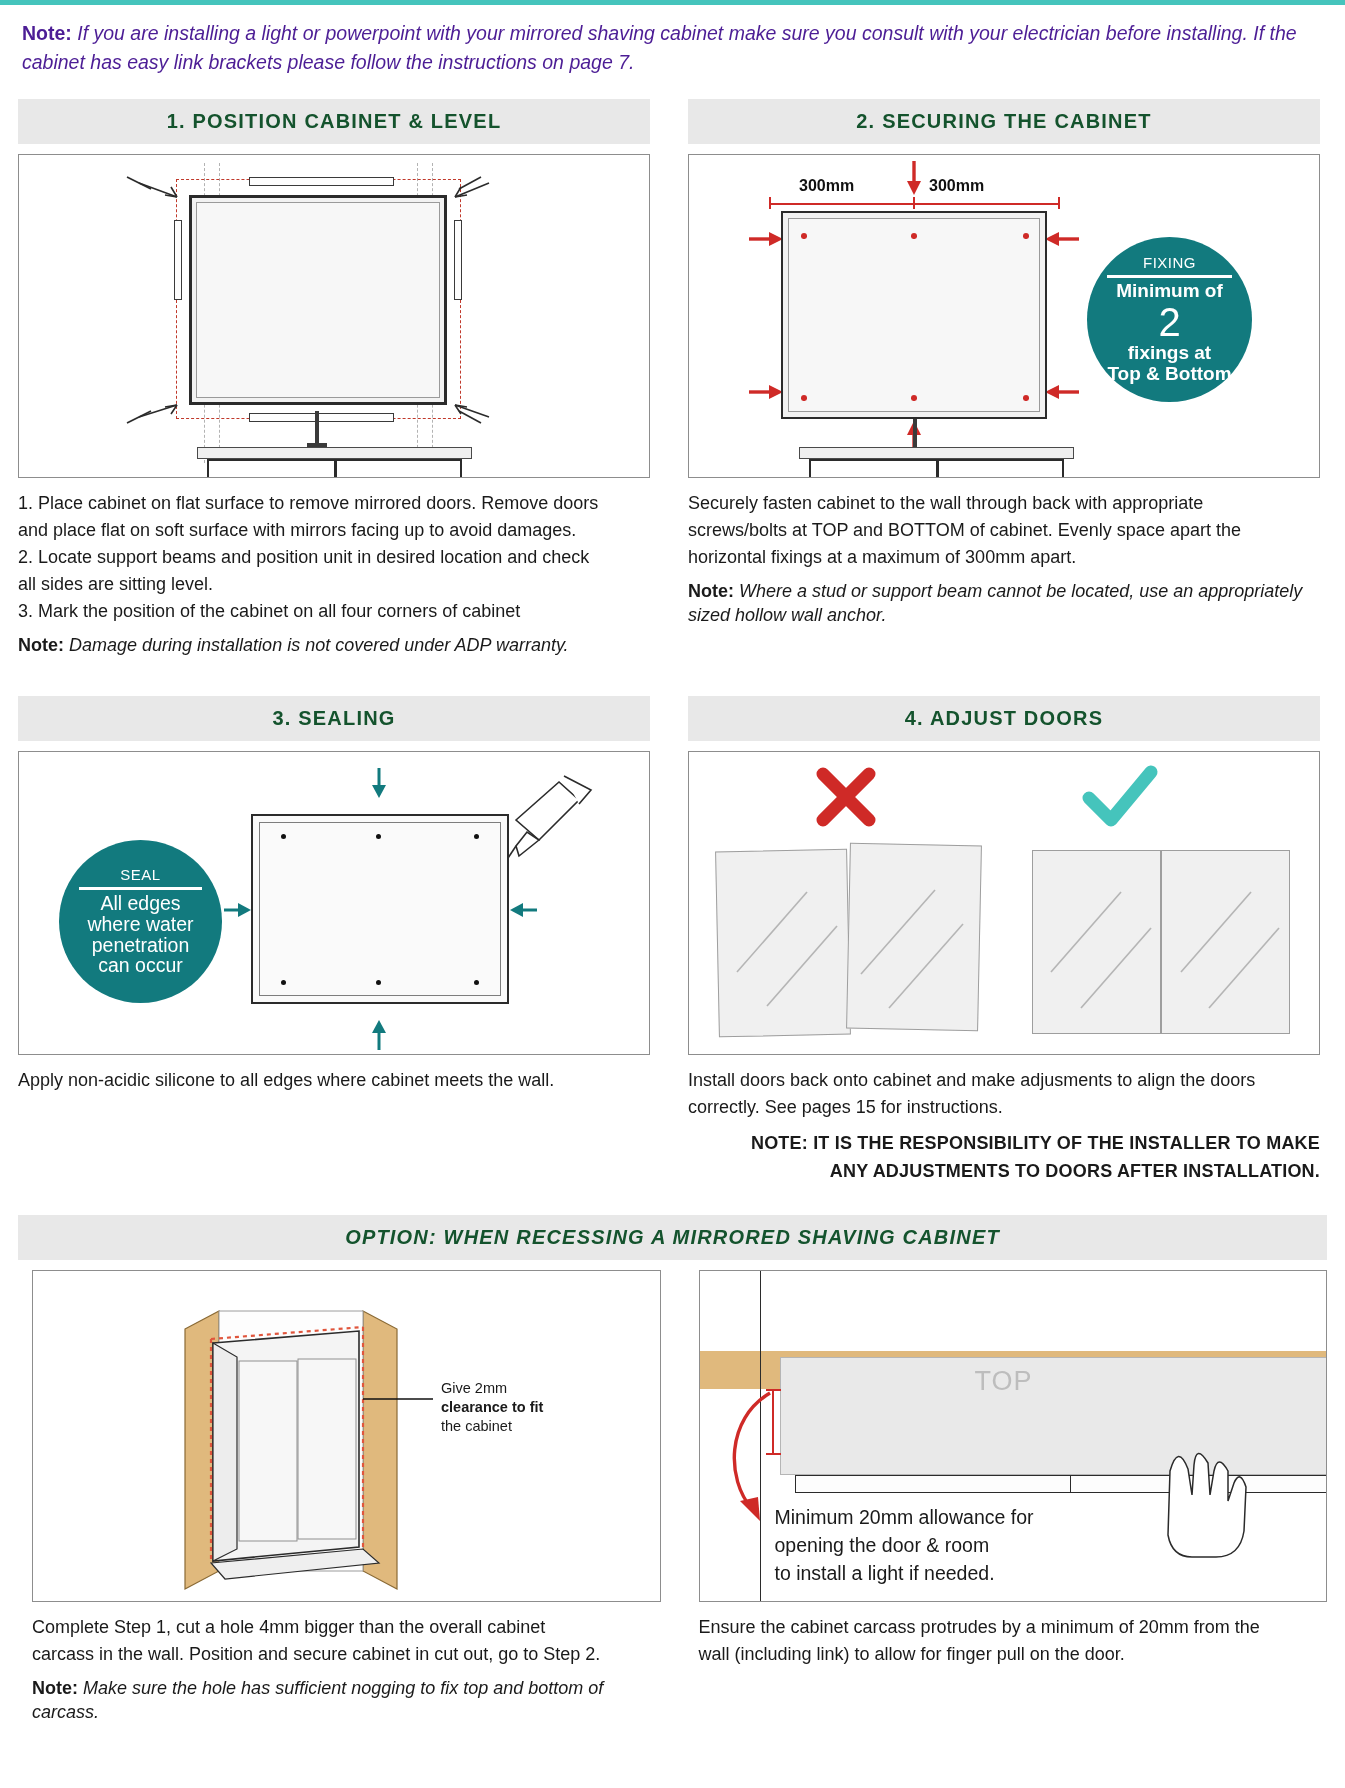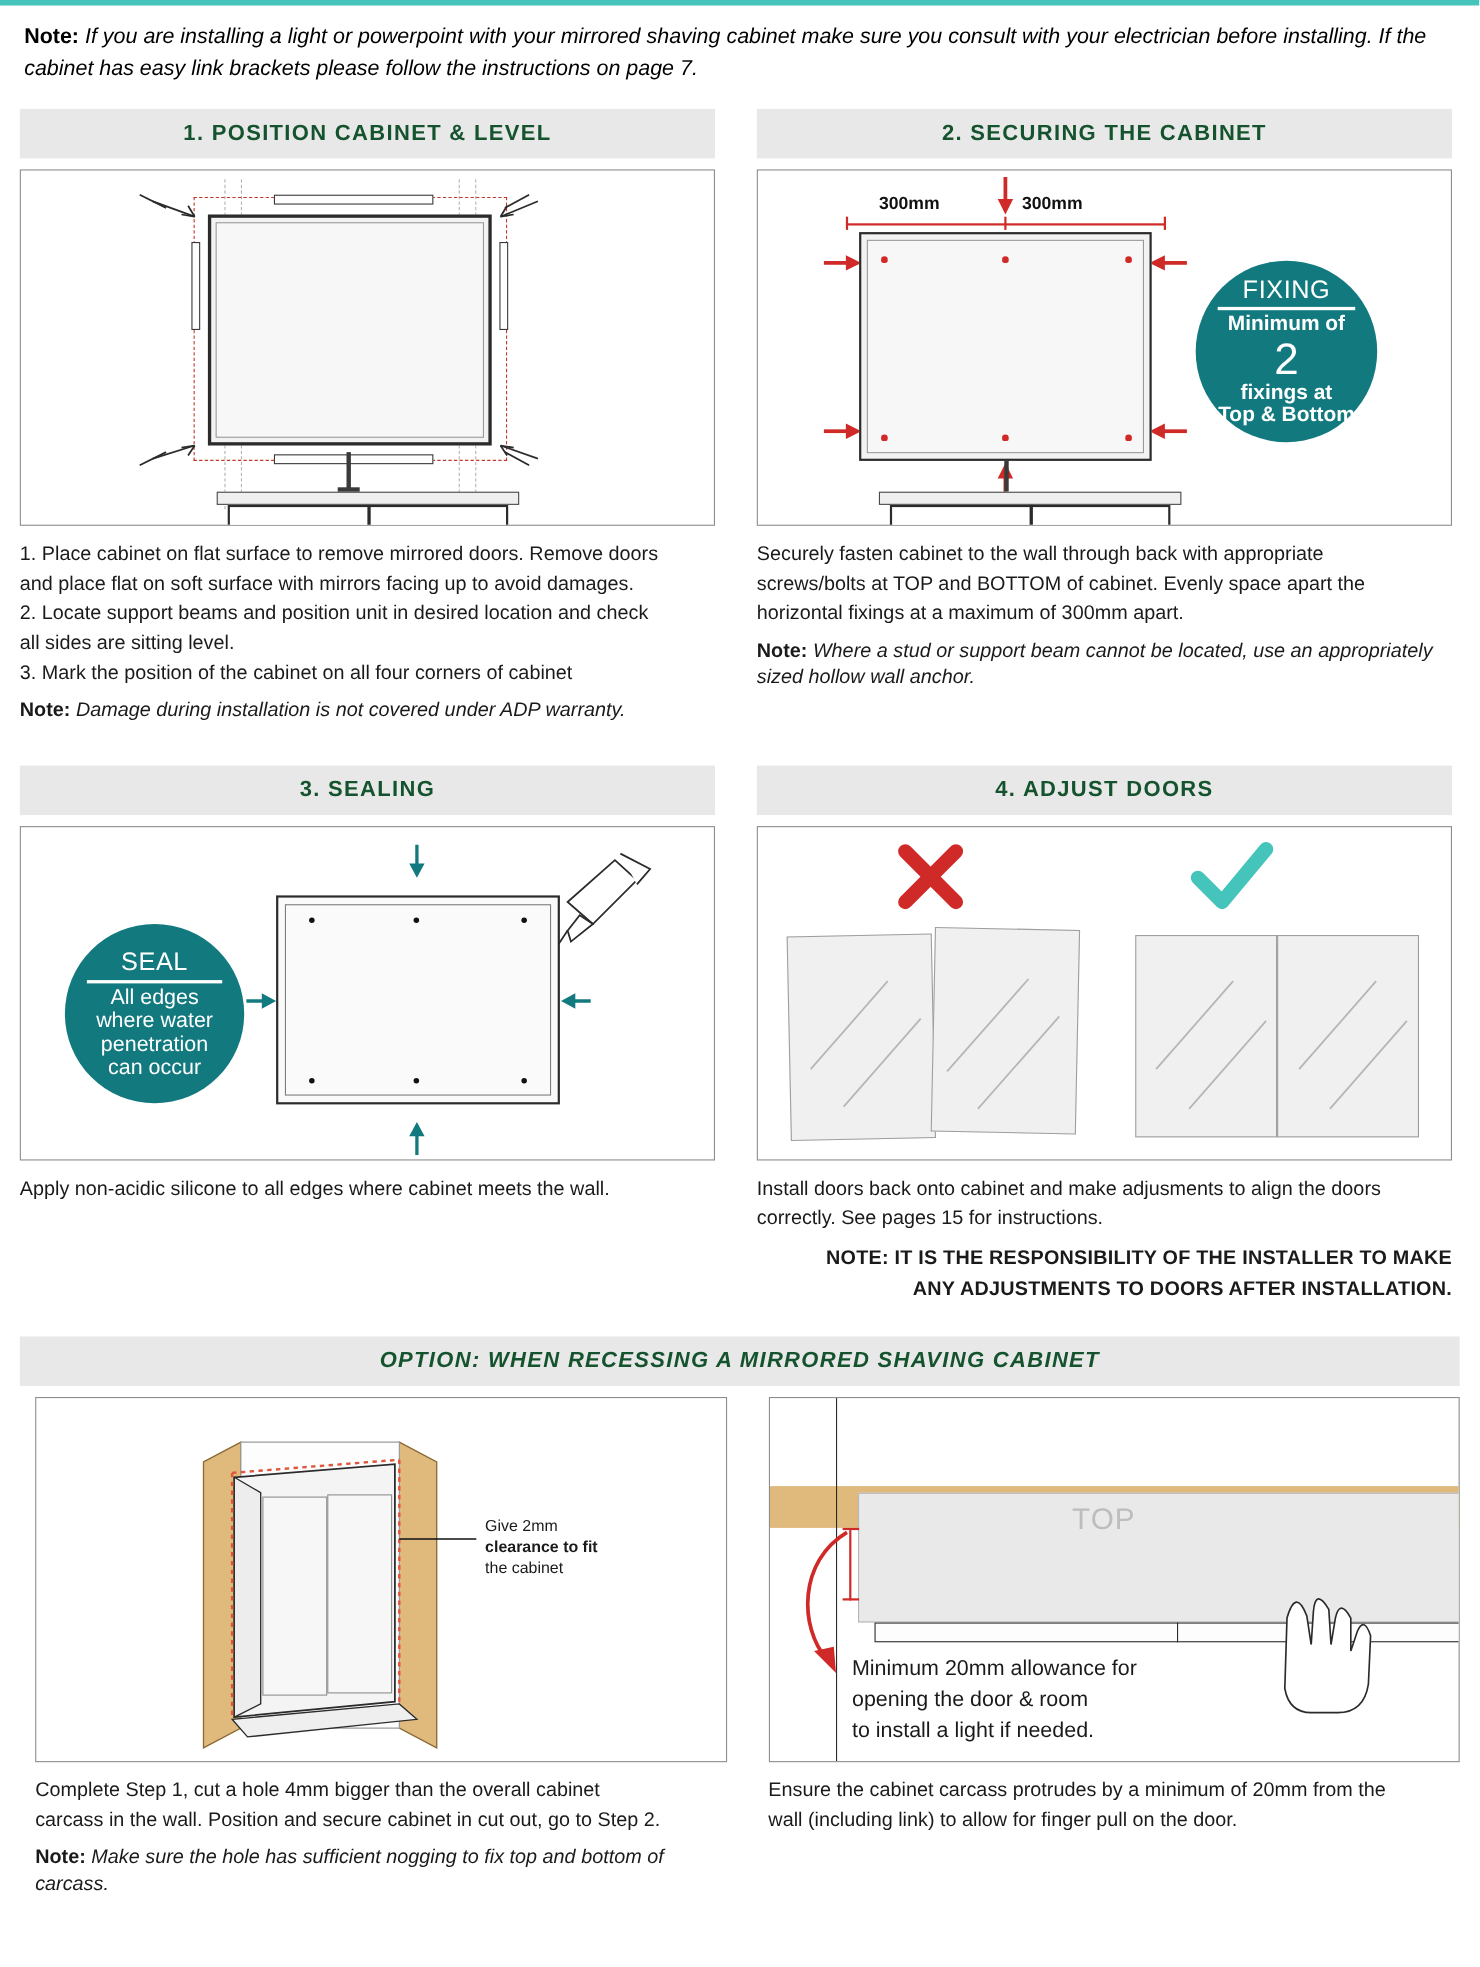--- a/index.html
+++ b/index.html
@@ -13,21 +13,21 @@
     overflow:hidden;
   }
   .top-rule { height:5px; background:#45c4bc; width:100%; }
 
   .page { padding:0 18px; }
 
   .note-top {
     font-size:19.5px;
     line-height:29px;
     font-style:italic;
-    color:#000000;
+    color:#4c1d95;
     padding:14px 4px 0 4px;
   }
   .note-top b { font-style:normal; font-weight:bold; }
 
   .grid2 {
     display:flex;
     gap:38px;
     margin-top:22px;
   }
   .col { width:632px; }
@@ -69,21 +69,21 @@
     border-radius:50%;
     background:#127a7e;
     color:#fff;
     text-align:center;
     display:flex;
     flex-direction:column;
     align-items:center;
     justify-content:center;
     line-height:1.07;
   }
-  .badge .ttl { font-size:23px; letter-spacing:.5px; font-weight:400; }
+  .badge .ttl { font-size:15px; letter-spacing:.5px; font-weight:400; }
   .badge .hr { width:76%; height:3px; background:#fff; margin:4px 0 3px; }
   .badge .l { font-size:19px; font-weight:bold; }
   .badge .big { font-size:40px; font-weight:400; line-height:1; margin:1px 0; }
   .badge.seal .l { font-weight:400; font-size:19.5px; }
 
   
   .f1-wrap { width:100%; height:322px; position:relative; }
   .cab-front {
     position:absolute; background:#f2f2f2; border:3px solid #2b2b2b;
   }

